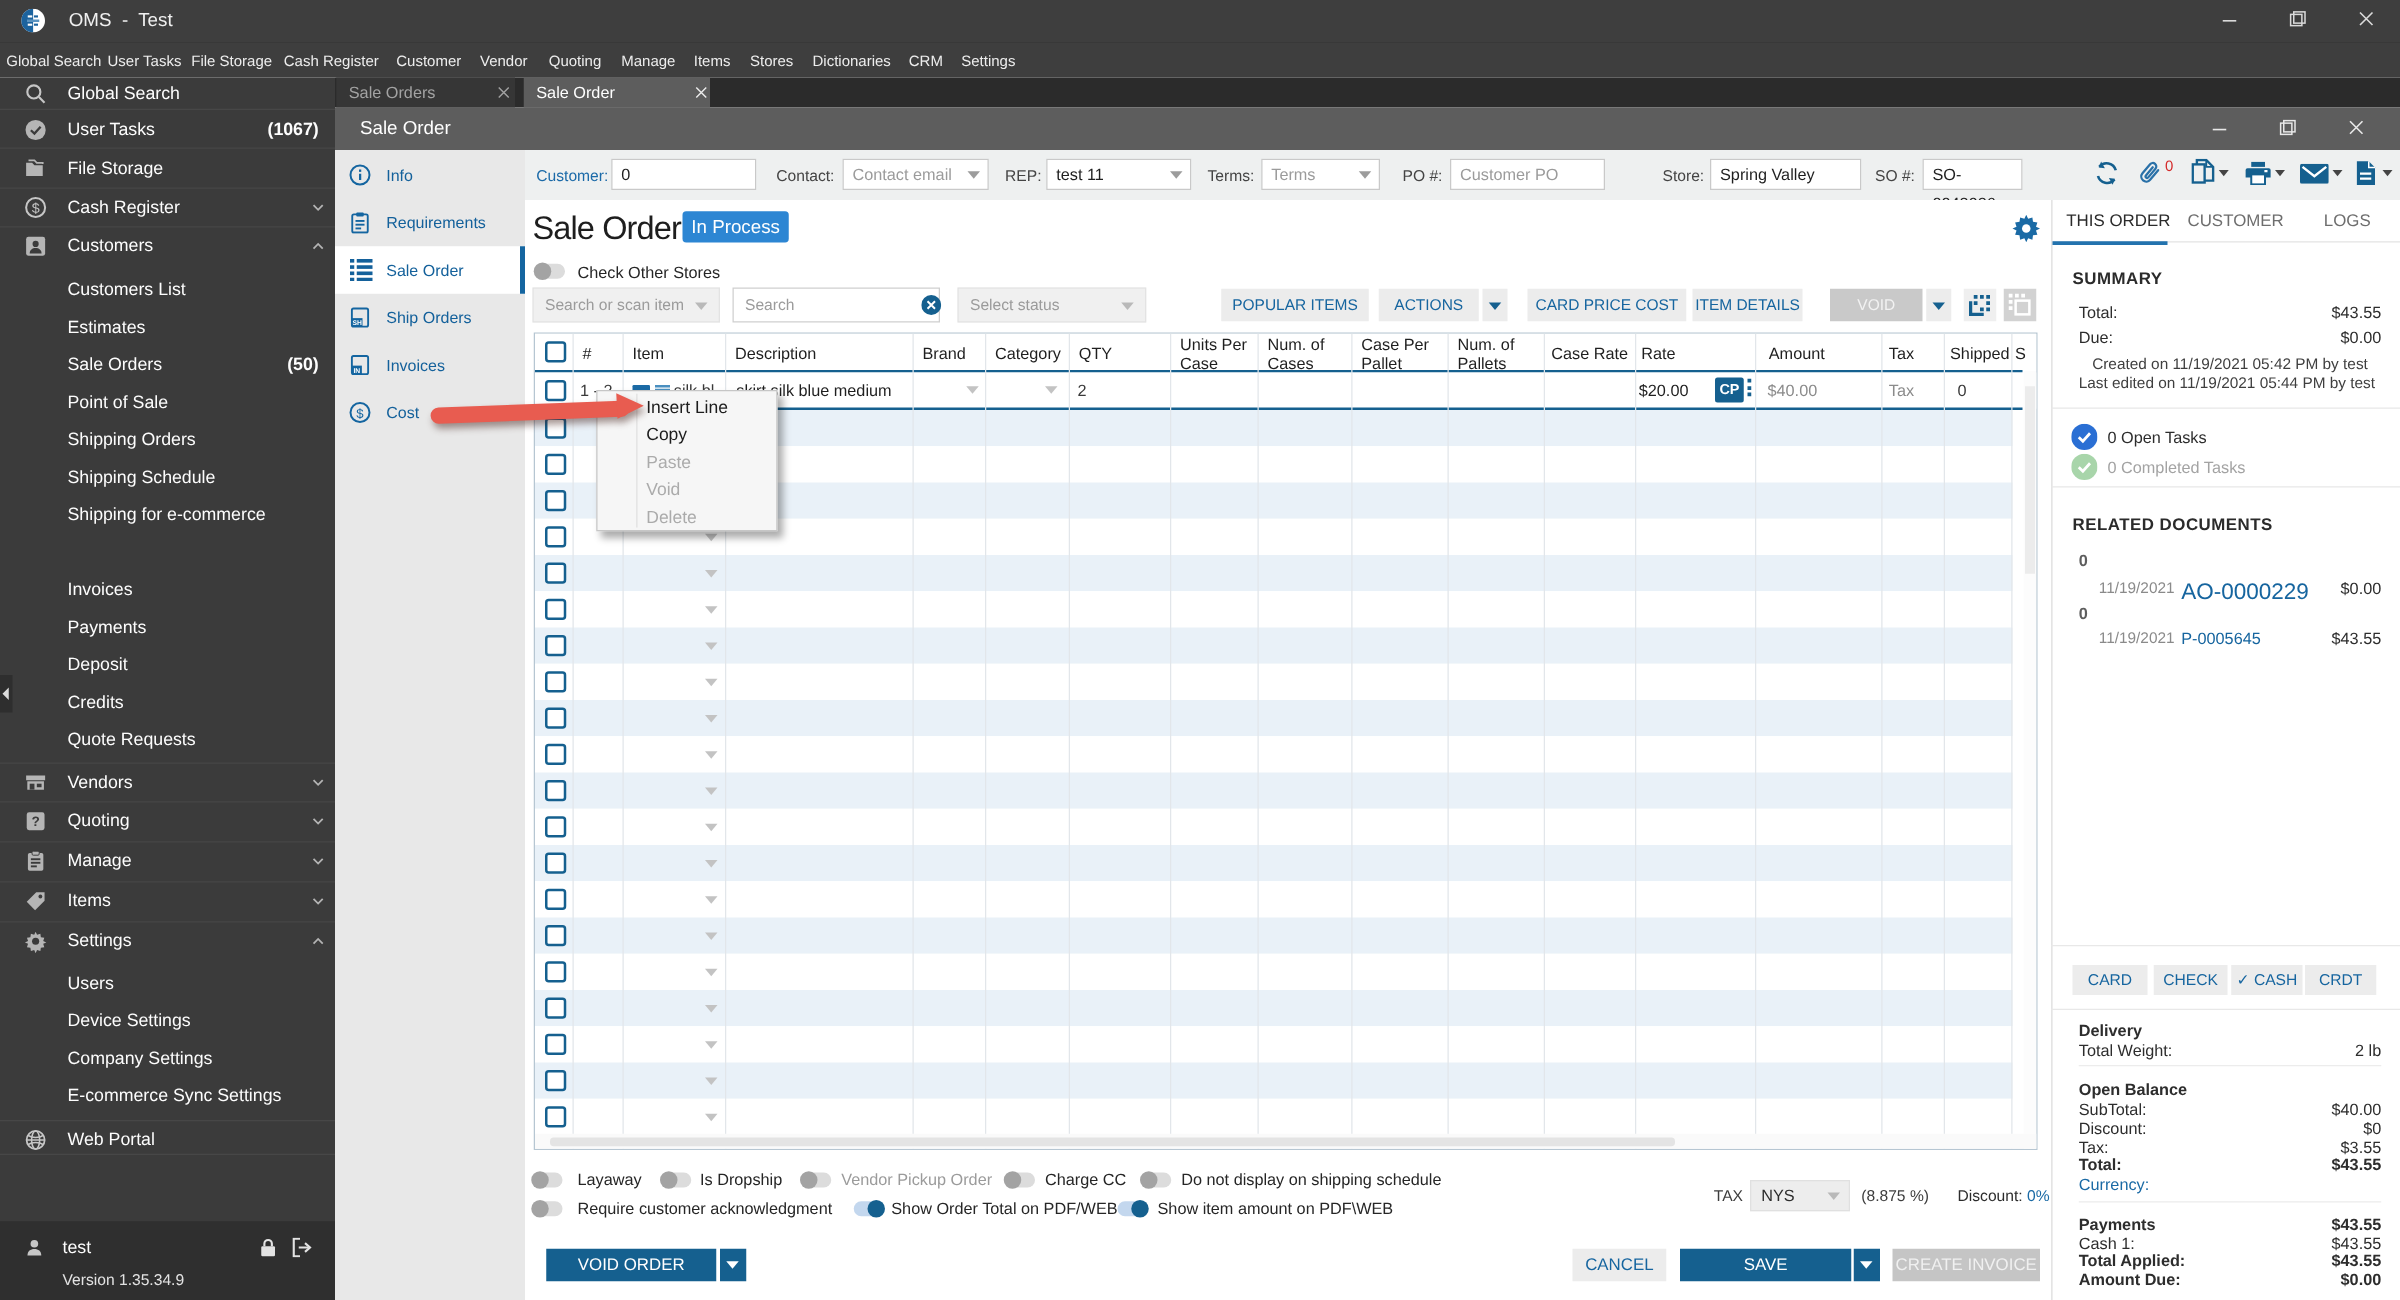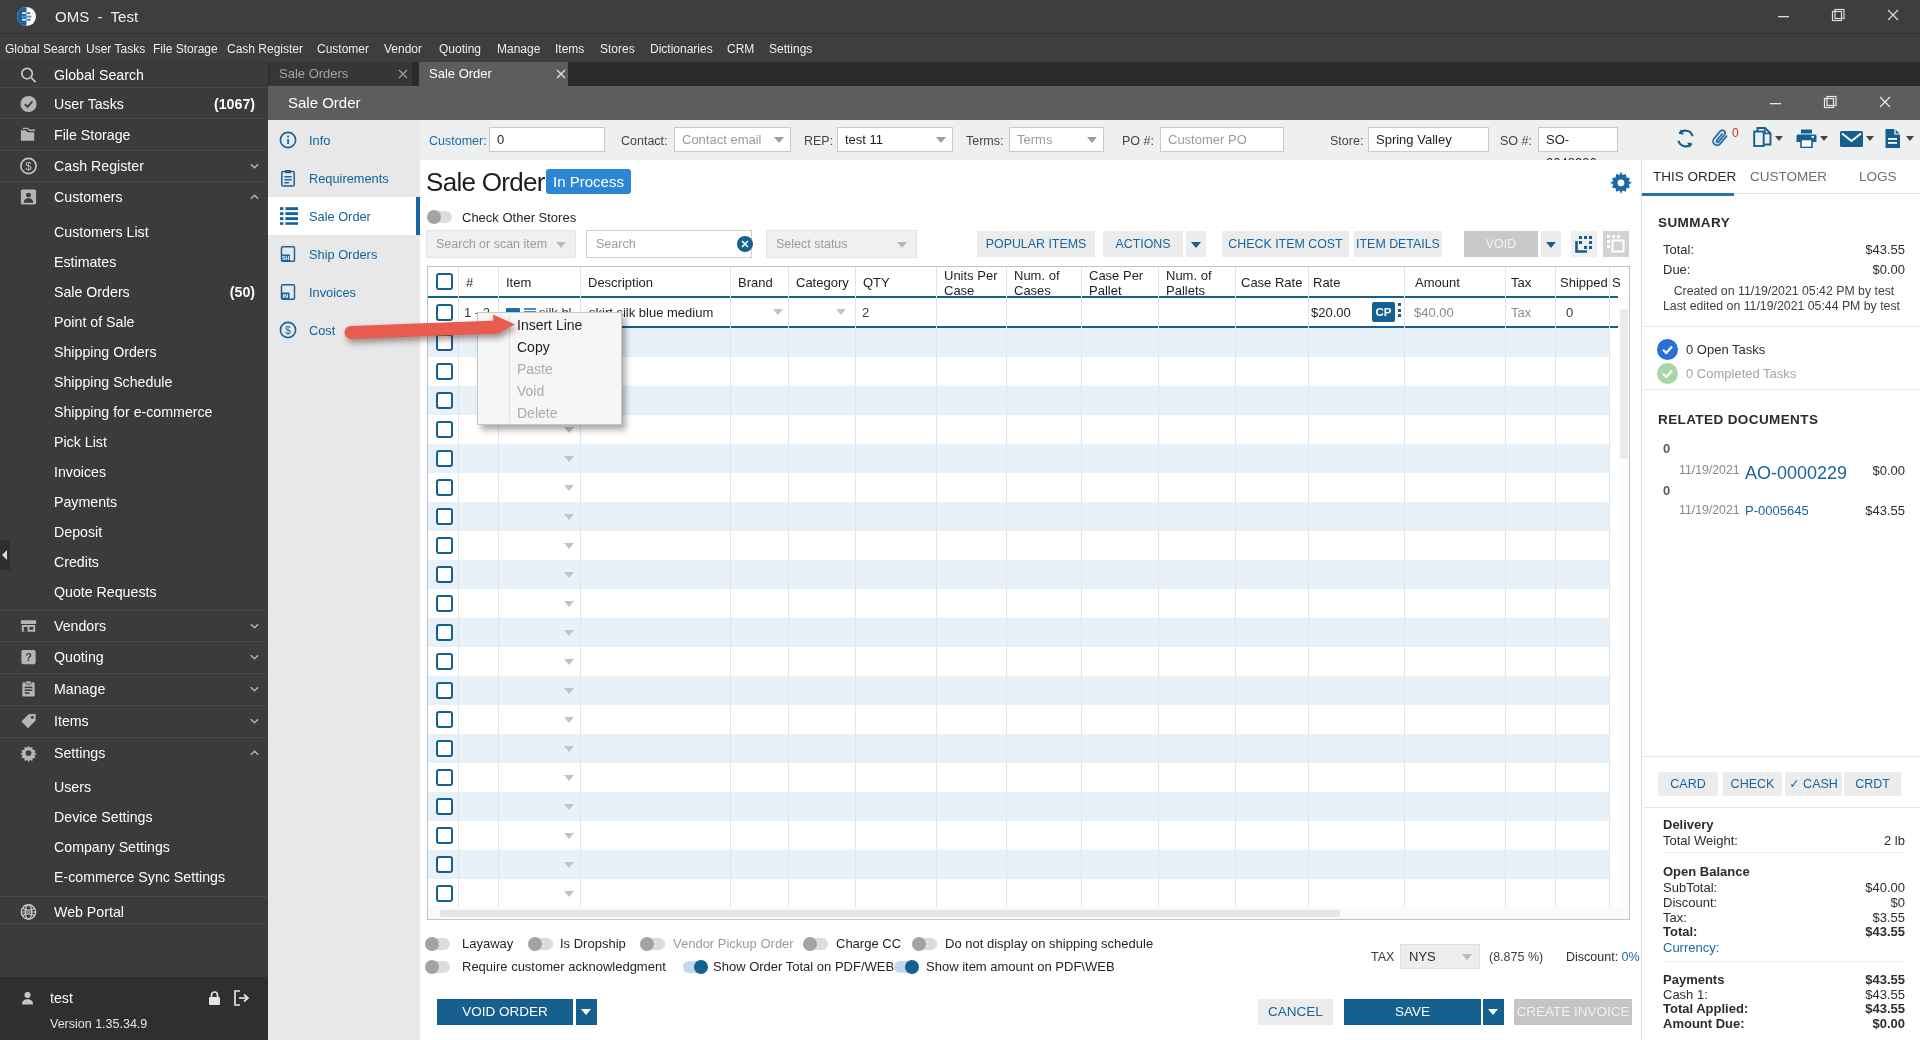--- a/index.html
+++ b/index.html
@@ -170,23 +170,20 @@
     </div>
   <div class="sideitem" style="top:275px;height:30px;">
       <div class="lbl">Shipping Orders</div>
     </div>
   <div class="sideitem" style="top:305px;height:30px;">
       <div class="lbl">Shipping Schedule</div>
     </div>
   <div class="sideitem" style="top:335px;height:30px;">
       <div class="lbl">Shipping for e-commerce</div>
     </div>
-  <div class="sideitem" style="top:365px;height:30px;">
-      <div class="lbl">Pick List</div>
-    </div>
   <div class="sideitem" style="top:395px;height:30px;">
       <div class="lbl">Invoices</div>
     </div>
   <div class="sideitem" style="top:425px;height:30px;">
       <div class="lbl">Payments</div>
     </div>
   <div class="sideitem" style="top:455px;height:30px;">
       <div class="lbl">Deposit</div>
     </div>
   <div class="sideitem" style="top:485px;height:30px;">
@@ -458,21 +455,21 @@
 <div class="abs" style="left:586px;top:230px;width:166px;height:28px;background:#fff;border:1px solid #cfcfcf;color:#9b9b9b;font-size:12.5px;line-height:26px;padding-left:9px;">Search</div>
 <svg class="abs" style="left:737px;top:236px" width="16" height="16" viewBox="0 0 16 16">
     <circle cx="8" cy="8" r="8" fill="#15608f"></circle>
     <path d="M5 5 L11 11 M11 5 L5 11" stroke="#fff" stroke-width="1.6"></path>
   </svg>
 <div class="abs" style="left:766px;top:230px;width:151px;height:28px;background:#f0f0f0;border:1px solid #e3e3e3;color:#9b9b9b;font-size:12.5px;line-height:26px;padding-left:9px;">Select status
   <span style="position:absolute;right:9px;top:11px;width:0;height:0;border-left:5px solid transparent;border-right:5px solid transparent;border-top:6px solid #b9b9b9;"></span></div>
 <div class="gbtn" style="left:977px;width:118px;">POPULAR ITEMS</div>
 <div class="gbtn" style="left:1103px;width:80px;">ACTIONS</div>
 <div class="gbtn" style="left:1186px;width:20px;"><span style="display:inline-block;width:0;height:0;border-left:5px solid transparent;border-right:5px solid transparent;border-top:6px solid #15608f;vertical-align:middle;"></span></div>
-<div class="gbtn" style="left:1222px;width:127px;">CHECK ITEM COST</div>
+<div class="gbtn" style="left:1222px;width:127px;">CARD PRICE COST</div>
 <div class="gbtn" style="left:1354px;width:88px;">ITEM DETAILS</div>
 <div class="gbtn" style="left:1464px;width:74px;background:#c9c9c9;color:#f2f2f2;">VOID</div>
 <div class="gbtn" style="left:1541px;width:20px;"><span style="display:inline-block;width:0;height:0;border-left:5px solid transparent;border-right:5px solid transparent;border-top:6px solid #15608f;vertical-align:middle;"></span></div>
 <div class="abs" style="left:1571px;top:231px;width:26px;height:26px;background:#efefef;"></div>
 <svg class="abs" style="left:1575px;top:235px" width="18" height="18" viewBox="0 0 18 18">
   <g fill="#15608f">
       <rect x="4" y="1" width="3" height="3"></rect>
       <rect x="9" y="1" width="3" height="3"></rect>
       <rect x="14" y="1" width="3" height="3"></rect>
       <rect x="4" y="6" width="3" height="3"></rect>

